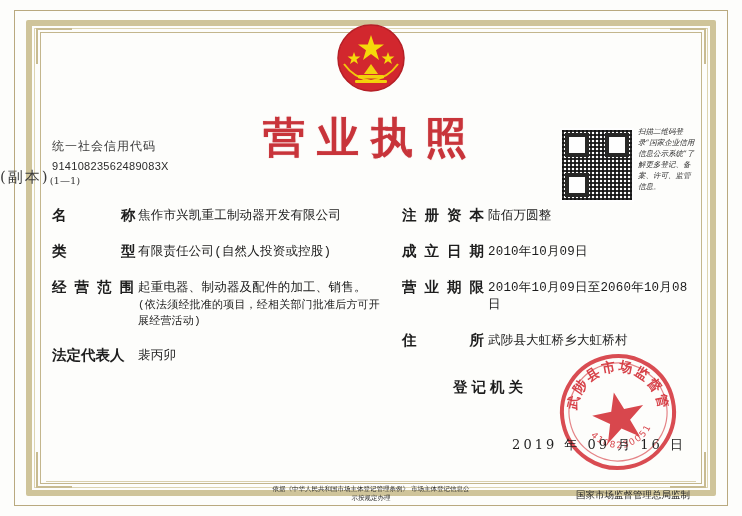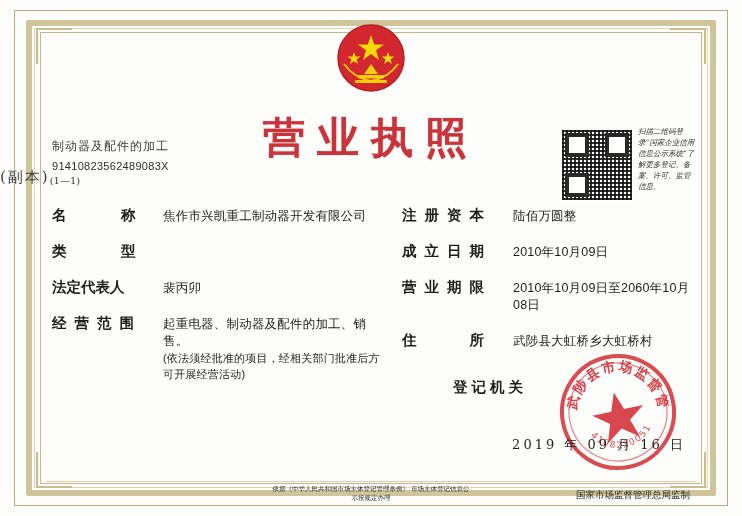--- a/index.html
+++ b/index.html
@@ -172,27 +172,26 @@
     font-family: "DejaVu Serif", serif;
     font-size: 14.5px;
     font-weight: bold;
     color: #1d1d1d;
     white-space: nowrap;
   }
   .lbl.w4 { width: 86px; letter-spacing: 8px; }
   .lbl.w2 { width: 86px; letter-spacing: 20px; }
   .val {
     flex: 1 1 auto;
-    font-family: Liberation Sans, sans-serif;
+    font-family: Liberation Mono, monospace;
     font-size: 12.5px;
     color: #1b1b1b;
     line-height: 17px;
     padding-top: 2px;
     letter-spacing: .2px;
-    margin-left: 25px;
   }
 
   .scope-extra {
     font-size: 11px;
     line-height: 16px;
     color: #232323;
   }
 
   
   .registrar {
@@ -293,48 +292,49 @@
       </g>
     </svg>
   </div>
 
   <div class="title">营业执照</div>
   <div class="subtitle">
     <span class="paren">(副本)</span><span class="seq">(1—1)</span>
   </div>
 
   <div class="code-block">
-    <div class="code-label">制动器及配件的加工</div>
+    <div class="code-label">统一社会信用代码</div>
     <div class="code-value">91410823562489083X</div>
   </div>
 
   <div class="qr-wrap">
       <div class="qr-third"></div>
     </div>
   <div class="qr-note">扫描二维码登录“国家企业信用信息公示系统”了解更多登记、备案、许可、监管信息。</div>
 
   <div class="fields">
     <div class="col-left">
       <div class="row">
         <div class="lbl w2">名　称</div>
         <div class="val">焦作市兴凯重工制动器开发有限公司</div>
       </div>
       <div class="row">
         <div class="lbl w2">类　型</div>
-      </div>
-      <div class="row">
-        <div class="lbl" style="width:86px;">法定代表人</div>
-        <div class="val">裴丙卯</div>
+        <div class="val">有限责任公司(自然人投资或控股)</div>
       </div>
       <div class="row">
         <div class="lbl w4">经营范围</div>
         <div class="val">
           <div>起重电器、制动器及配件的加工、销售。</div>
           <div class="scope-extra">(依法须经批准的项目，经相关部门批准后方可开展经营活动)</div>
         </div>
+      </div>
+      <div class="row">
+        <div class="lbl" style="width:86px;">法定代表人</div>
+        <div class="val">裴丙卯</div>
       </div>
     </div>
 
     <div class="col-right">
       <div class="row">
         <div class="lbl w4">注册资本</div>
         <div class="val">陆佰万圆整</div>
       </div>
       <div class="row">
         <div class="lbl w4">成立日期</div>

